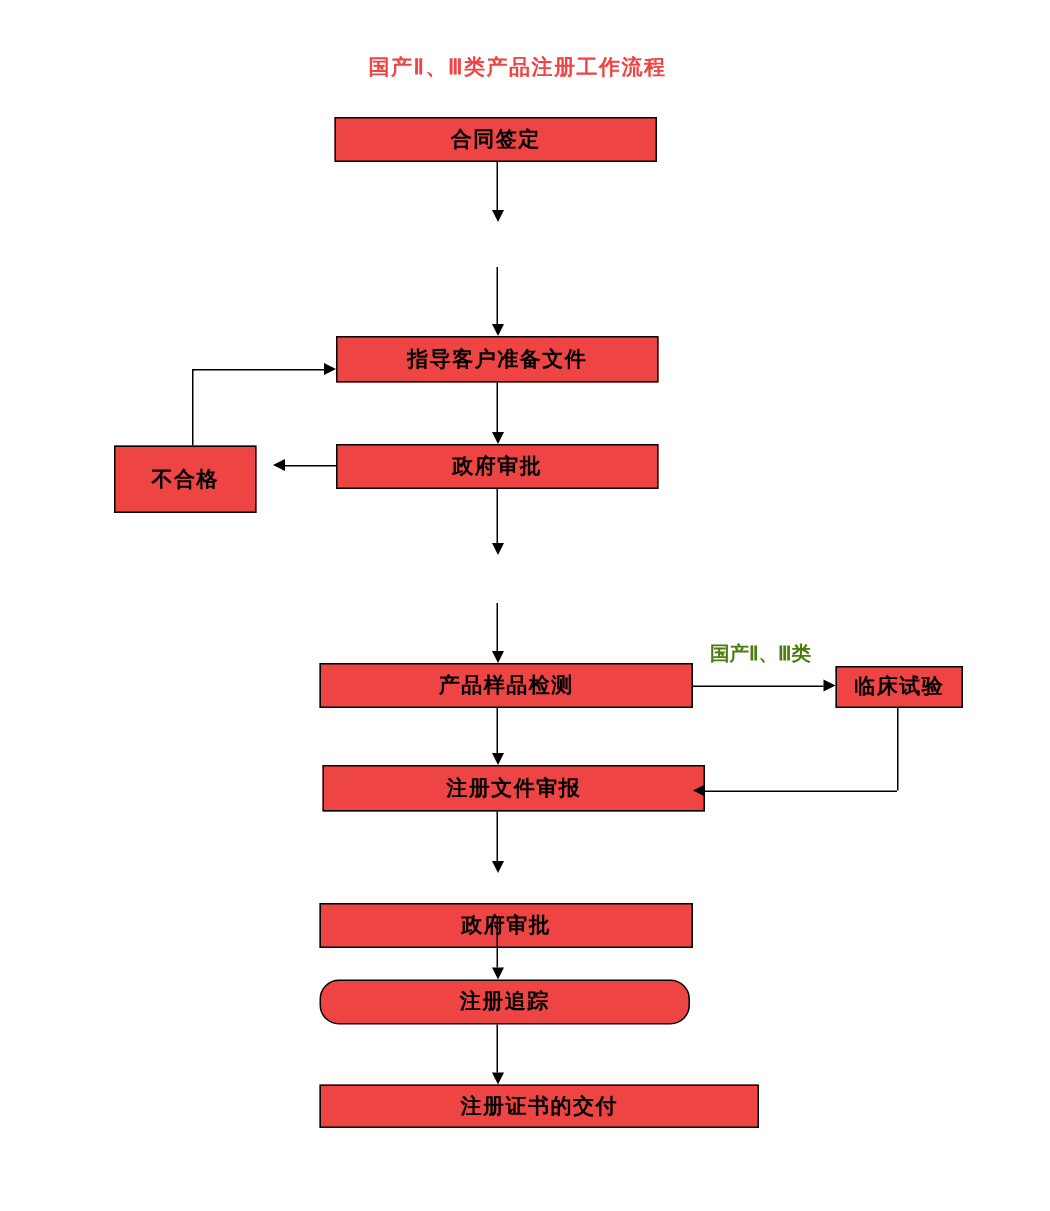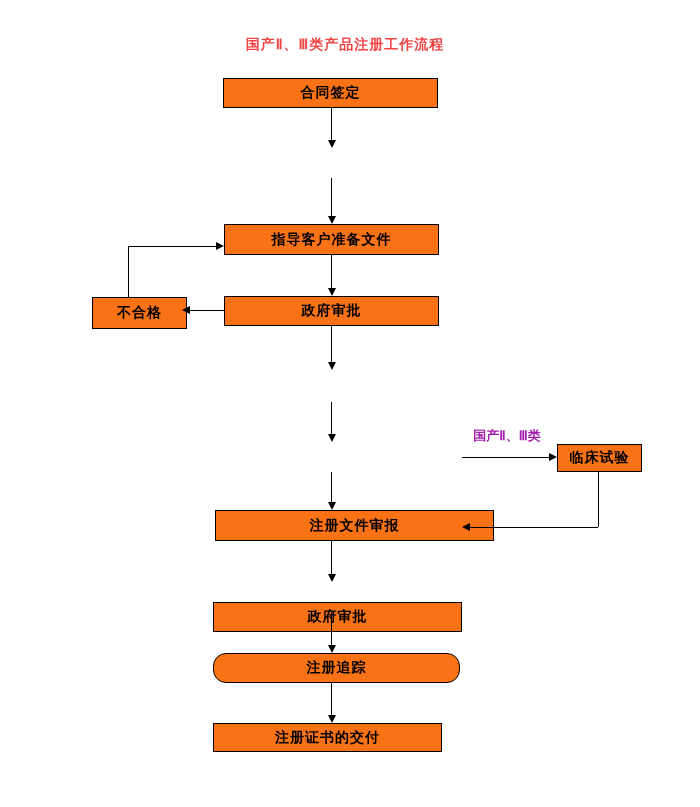--- a/index.html
+++ b/index.html
@@ -20,39 +20,39 @@
     font-size: 14px;
     font-weight: bold;
     color: #ef4444;
     letter-spacing: 1px;
     white-space: nowrap;
   }
   .node {
     position: absolute;
     box-sizing: border-box;
     border: 1px solid #000000;
-    background: #f97316;
+    background: #ef4444;
     display: flex;
     align-items: center;
     justify-content: center;
     font-size: 14px;
     font-weight: bold;
     color: #000000;
     letter-spacing: 1px;
     white-space: nowrap;
   }
   .cond-label {
     position: absolute;
     left: 462px;
     top: 427px;
     width: 90px;
     text-align: center;
     font-size: 13px;
     font-weight: bold;
-    color: #a21caf;
+    color: #4d7c0f;
     white-space: nowrap;
   }
   .vline { position: absolute; width: 1px; background: #000000; }
   .hline { position: absolute; height: 1px; background: #000000; }
   .ah-down {
     position: absolute; width: 0; height: 0;
     border-left: 4px solid transparent;
     border-right: 4px solid transparent;
     border-top: 8px solid #000000;
   }
@@ -72,26 +72,27 @@
 </head>
 <body>
 
 <div class="page">
 
   <div class="title">国产Ⅱ、Ⅲ类产品注册工作流程</div>
 
   <div class="node" style="left:223px; top:78px;  width:215px; height:30px;">合同签定</div>
   <div class="node" style="left:224px; top:224px; width:215px; height:31px;">指导客户准备文件</div>
   <div class="node" style="left:224px; top:296px; width:215px; height:30px;">政府审批</div>
-  <div class="node" style="left:215px; top:510px; width:279px; height:31px;">注册文件审报</div>
+  <div class="node" style="left:213px; top:442px; width:249px; height:30px;">产品样品检测</div>
+  <div class="node" style="left:215px; top:510px; width:255px; height:31px;">注册文件审报</div>
   <div class="node" style="left:213px; top:582px; width:249px; height:30px;margin-top:20px;">政府审批</div>
   <div class="node" style="left:213px; top:653px; width:247px; height:30px;border-radius:13px;">注册追踪</div>
-  <div class="node" style="left:213px; top:723px; width:229px; height:29px;">注册证书的交付</div>
+  <div class="node" style="left:213px; top:723px; width:293px; height:29px;">注册证书的交付</div>
 
-  <div class="node" style="left:92px;  top:297px; width:95px; height:32px;">不合格</div>
+  <div class="node" style="left:76px;  top:297px; width:95px; height:45px;">不合格</div>
   <div class="node" style="left:557px; top:444px; width:85px; height:28px;">临床试验</div>
 
   <div class="cond-label">国产Ⅱ、Ⅲ类</div>
 
   <div class="vline" style="left:331px; top:108px; height:32px;"></div>
   <div class="ah-down" style="left:328px; top:140px;"></div>
 
   <div class="vline" style="left:331px; top:178px; height:38px;"></div>
   <div class="ah-down" style="left:328px; top:216px;"></div>
 

